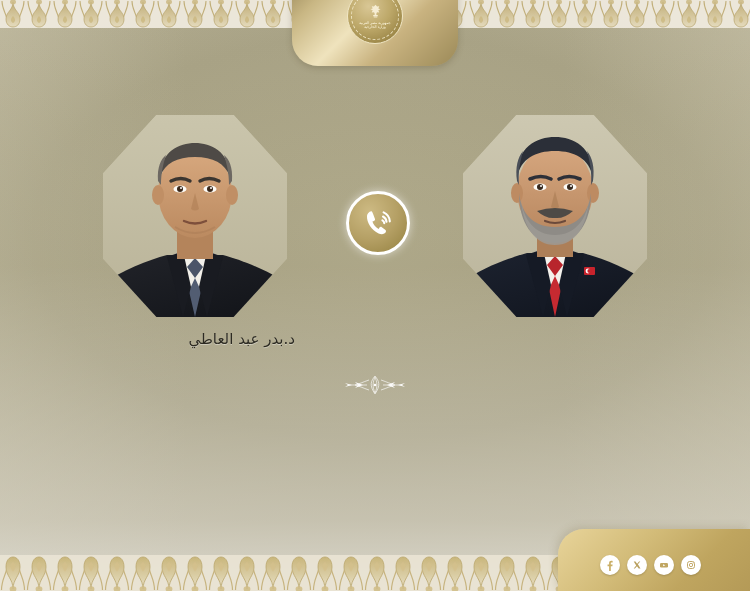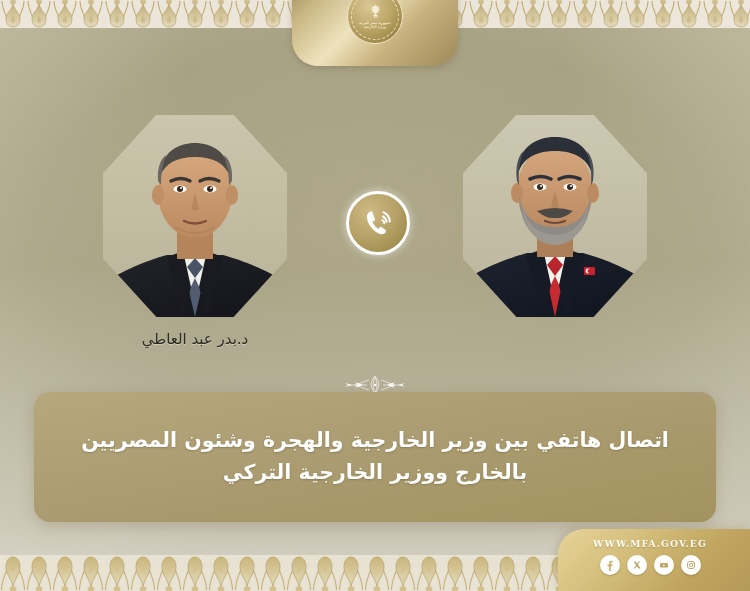--- a/index.html
+++ b/index.html
@@ -63,21 +63,21 @@
   .octo-frame-inner{
     position:absolute;left:3px;top:3px;width:184px;height:202px;
     clip-path:polygon(29% 0,71% 0,100% 29%,100% 71%,71% 100%,29% 100%,0 71%,0 29%);
     background:linear-gradient(180deg,#c9c4ab 0%,#bdb69b 100%);
     overflow:hidden;
   }
   .photo{position:absolute;inset:0;}
 
   .pname{
     position:absolute;top:218px;left:0;width:200px;
-    text-align:center;font-size:15px;color:#2c2a22;
+    text-align:right;font-size:15px;color:#2c2a22;
     direction:rtl;font-family:"DejaVu Sans",sans-serif;
     text-shadow:0 1px 0 rgba(255,255,255,.35);
   }
 
   
   #phone-badge{
     position:absolute;left:346px;top:191px;width:58px;height:58px;border-radius:50%;
     background:radial-gradient(circle at 35% 30%, #cdba83 0%, #b5a065 50%, #93803f 100%);
     border:3.5px solid #ffffff;
     box-shadow:0 0 10px rgba(255,255,255,.55);
@@ -350,23 +350,20 @@
     </g>
     <g fill="#ffffff" opacity=".95">
       <path d="M30 8 L38 11 L30 14 L33 11 Z"></path>
       <path d="M70 8 L62 11 L70 14 L67 11 Z"></path>
       <path d="M20 9 L27 11 L20 13 L23 11 Z"></path>
       <path d="M80 9 L73 11 L80 13 L77 11 Z"></path>
       <circle cx="50" cy="11" r="1.3"></circle>
     </g>
   </svg>
 
-  <div id="banner">
-    <div id="headline">اتصال هاتفي بين وزير الخارجية والهجرة وشئون المصريين بالخارج ووزير الخارجية التركي</div>
-  </div>
 
   <svg id="bottomband" class="lotusband" viewBox="0 0 750 36" preserveAspectRatio="none">
     <defs>
       <linearGradient id="lg-band2" x1="0" y1="0" x2="0" y2="1">
         <stop offset="0" stop-color="#c9b578"></stop>
         <stop offset="1" stop-color="#e8dfc3"></stop>
       </linearGradient>
       <g id="lotus-unit2">
         <path d="M13 34 C13 24, 6 21, 6 12 C6 5, 9.5 2, 13 2 C16.5 2, 20 5, 20 12 C20 21, 13 24, 13 34 Z" fill="url(#lg-band2)" stroke="#b9a569" stroke-width="0.8"></path>
         <path d="M13 7 C10 9, 9.5 12.5, 13 16.5 C16.5 12.5, 16 9, 13 7 Z" fill="#d3c08a" opacity=".85"></path>
@@ -403,21 +400,20 @@
         <use href="#lotus-unit2" x="598"></use>
       <use href="#lotus-unit2" x="624"></use>
         <use href="#lotus-unit2" x="650"></use>
         <use href="#lotus-unit2" x="676"></use>
       <use href="#lotus-unit2" x="702"></use>
         <use href="#lotus-unit2" x="728"></use>
     </g>
   </svg>
 
   <div id="footer-panel">
-    <div id="footer-url">WWW.MFA.GOV.EG</div>
     <div id="social-row">
 
       <div class="social">
         <svg viewBox="0 0 24 24">
           <circle cx="12" cy="12" r="12" fill="#ffffff"></circle>
           <path d="M13.6 24 V14.6 h3.1 l .5 -3.6 h-3.6 V8.7 c0 -1 .3 -1.7 1.8 -1.7 h1.9 V3.8 C16.9 3.7 15.8 3.6 14.6 3.6 c -2.6 0 -4.4 1.6 -4.4 4.6 v2.8 H7.1 v3.6 h3.1 V24 Z" fill="#c9ae66"></path>
         </svg>
       </div>
 
       <div class="social">

